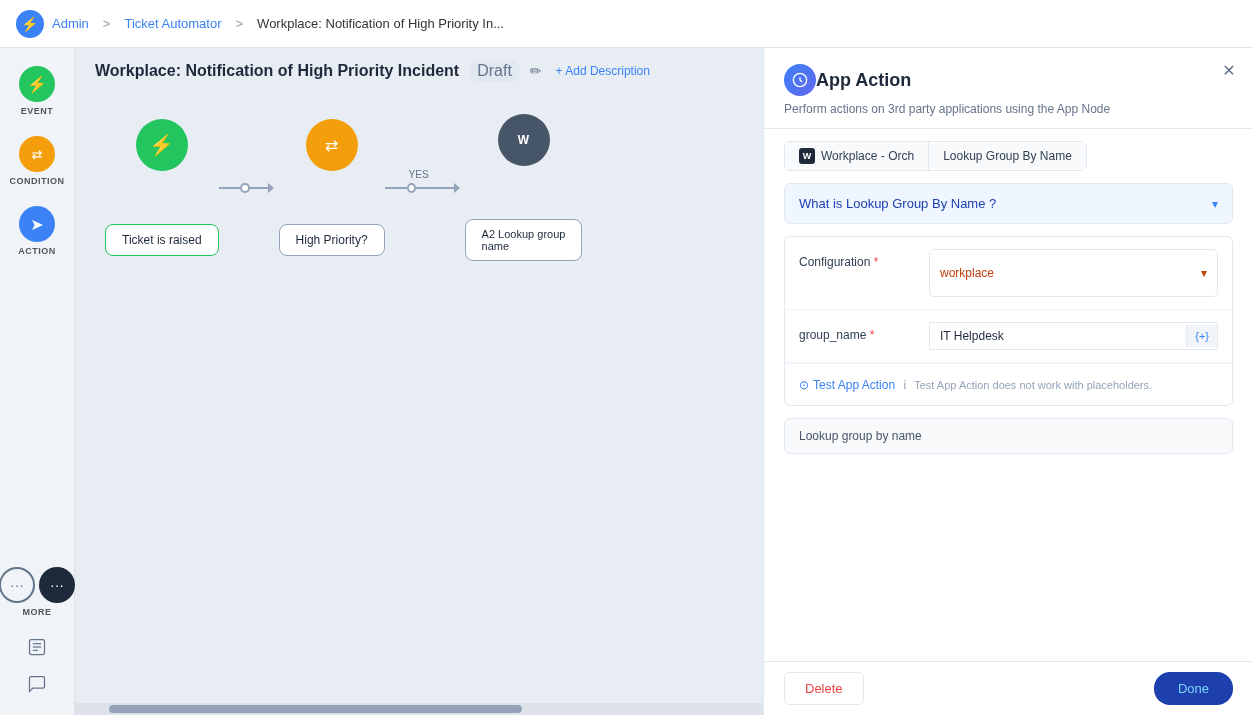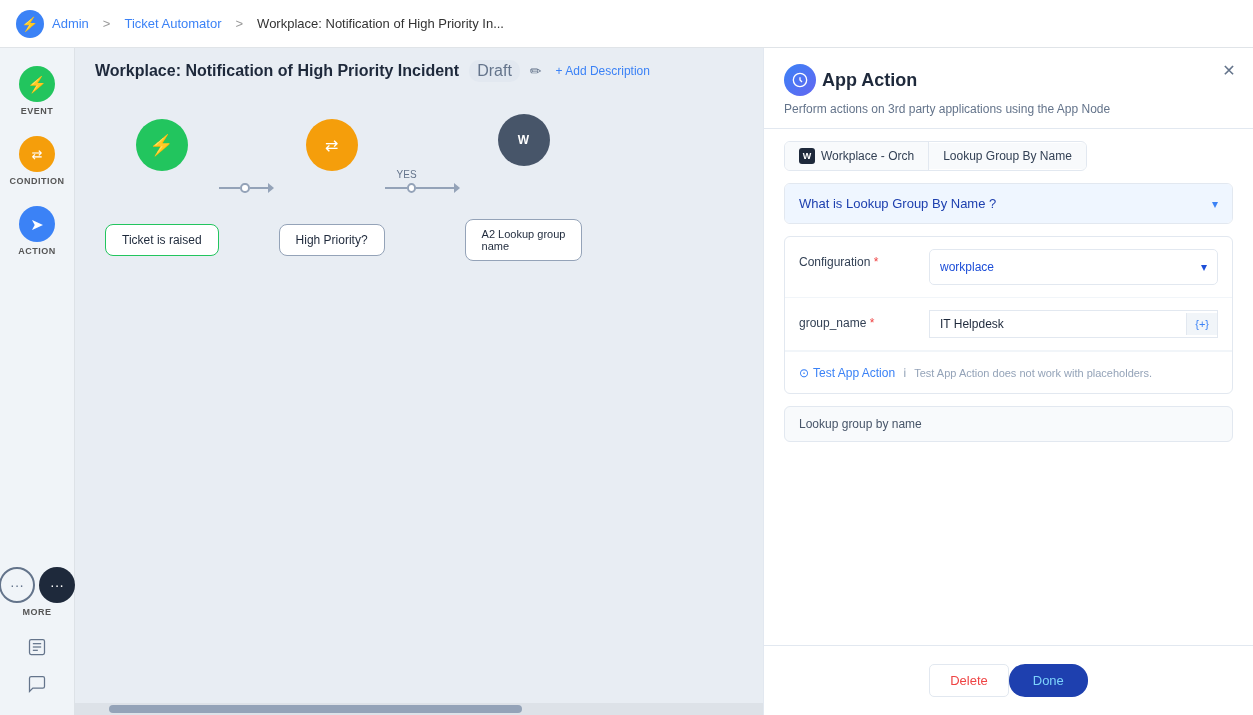--- a/index.html
+++ b/index.html
@@ -230,21 +230,21 @@
       top: 10px; right: 12px;
       cursor: pointer;
       color: #64748b;
       font-size: 16px;
       width: 24px; height: 24px;
       display: flex; align-items: center; justify-content: center;
     }
     .panel-title-row {
       display: flex;
       align-items: center;
-      gap: 6px;
+      gap: 0;
       margin-bottom: 6px;
     }
     .panel-icon {
       width: 32px; height: 32px;
       background: linear-gradient(135deg, #3b82f6, #6366f1);
       border-radius: 50%;
       display: flex; align-items: center; justify-content: center;
       color: #fff;
       font-size: 14px;
     }
@@ -338,25 +338,25 @@
       padding-top: 6px;
     }
     .required-star {
       color: #ef4444;
     }
     .form-value {
       flex: 1;
     }
     .select-box {
       width: 100%;
-      padding: 10px 10px;
+      padding: 16px 10px;
       border: 1px solid #e2e8f0;
       border-radius: 5px;
       font-size: 12px;
-      color: #1d4ed8;
+      color: #c2410c;
       background: #fff;
       display: flex;
       align-items: center;
       justify-content: space-between;
       cursor: pointer;
     }
     .payload-label {
       font-size: 12px;
       font-weight: 600;
       color: #475569;
@@ -423,23 +423,23 @@
       background: #f8fafc;
       border: 1px solid #e2e8f0;
       border-radius: 6px;
       font-size: 12px;
       color: #475569;
     }
 
     
     .panel-footer {
       margin-top: auto;
-      padding: 18px 20px;
-      display: flex;
-      justify-content: center;
+      padding: 10px 20px;
+      display: flex;
+      justify-content: space-between;
       border-top: 1px solid #e2e8f0;
     }
     .btn-delete {
       padding: 8px 20px;
       background: #fff;
       border: 1px solid #e2e8f0;
       border-radius: 5px;
       font-size: 13px;
       color: #ef4444;
       cursor: pointer;
@@ -559,21 +559,21 @@
           <div class="line" style="width:20px;"></div>
           <div class="arrow-right"></div>
         </div>
 
         <div class="flow-node">
           <div class="node-circle" style="background:#f59e0b;font-size:16px;">⇄</div>
           <div class="node-box">High Priority?</div>
         </div>
 
         <div class="connector" style="width:80px;display:flex;align-items:center;position:relative;">
-          <div style="position:absolute;top:-14px;left:12px;font-size:10px;color:#64748b;">YES</div>
+          <div style="position:absolute;top:-14px;left:24px;font-size:10px;color:#64748b;">YES</div>
           <div class="line" style="width:24px;"></div>
           <div class="connector-dot"></div>
           <div class="line" style="width:40px;"></div>
           <div class="arrow-right"></div>
         </div>
 
         <div class="flow-node">
           <div class="node-circle" style="background:#475569;">
             <span style="font-size:12px;font-weight:700;">W</span>
           </div>

